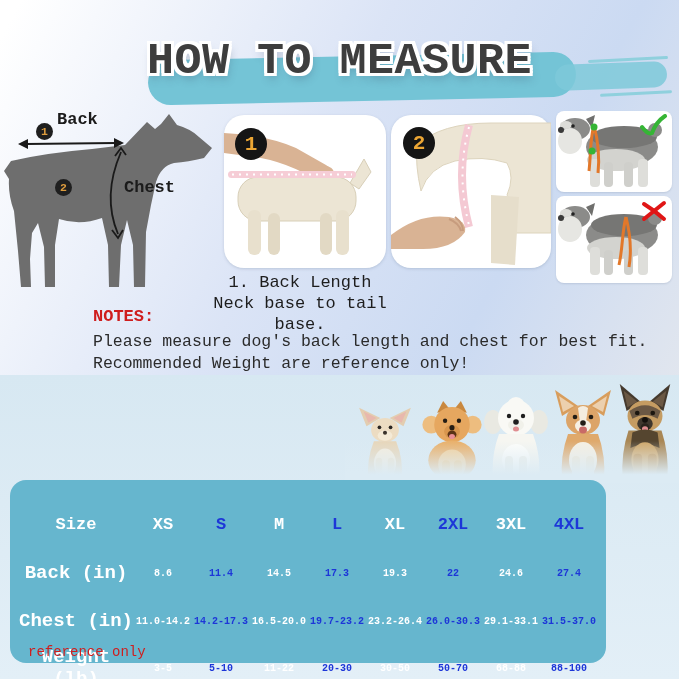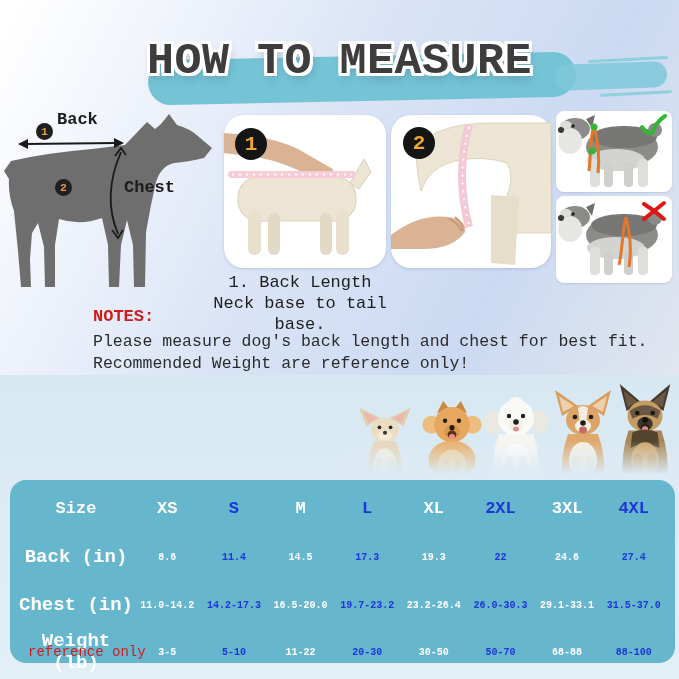--- a/index.html
+++ b/index.html
@@ -32,22 +32,22 @@
   
   .notes{position:absolute;left:93px;top:298px;width:575px;font-size:16.5px;color:#2b2b2b;line-height:22.5px;margin-top:8px;}
   .notes-heading{color:#cf1d1d;font-weight:bold;font-size:17px;margin-bottom:2px;}
   .red{color:#cf1d1d;}
   
   .band{position:absolute;left:0;top:375px;width:679px;height:304px;background:linear-gradient(to bottom,#d7e8f2,#e3eff7);}
   .dog-img{position:absolute;}
   .dog-fade{position:absolute;left:345px;top:441px;width:334px;height:42px;
     background:linear-gradient(to bottom,rgba(222,236,245,0),#dcebf4 80%);}
   
-  .size-table{position:absolute;left:10px;top:480px;width:665px;height:183px;background:#66b6ce;border-radius:16px;
-    display:grid;grid-template-rows:52px 46px 50px 1fr;padding:2px 8px;box-sizing:border-box;}
+  .size-table{position:absolute;left:10px;top:480px;width:596px;height:183px;background:#66b6ce;border-radius:16px;
+    display:grid;grid-template-rows:52px 46px 50px 1fr;padding:18px 8px;box-sizing:border-box;}
   .trow{display:grid;grid-template-columns:116px repeat(8,1fr);align-items:center;}
   .tcell{text-align:center;font-weight:bold;font-size:10px;color:#ffffff;}
   .tcell.blue{color:#1d36d8;}
   .tcell.hdr{font-size:17px;}
   .tcell.rlabel{font-size:19px;}
   .footnote{position:absolute;left:28px;top:644px;font-size:14px;color:#cf1d1d;z-index:5;}
 </style>
 </head>
 <body>
 

